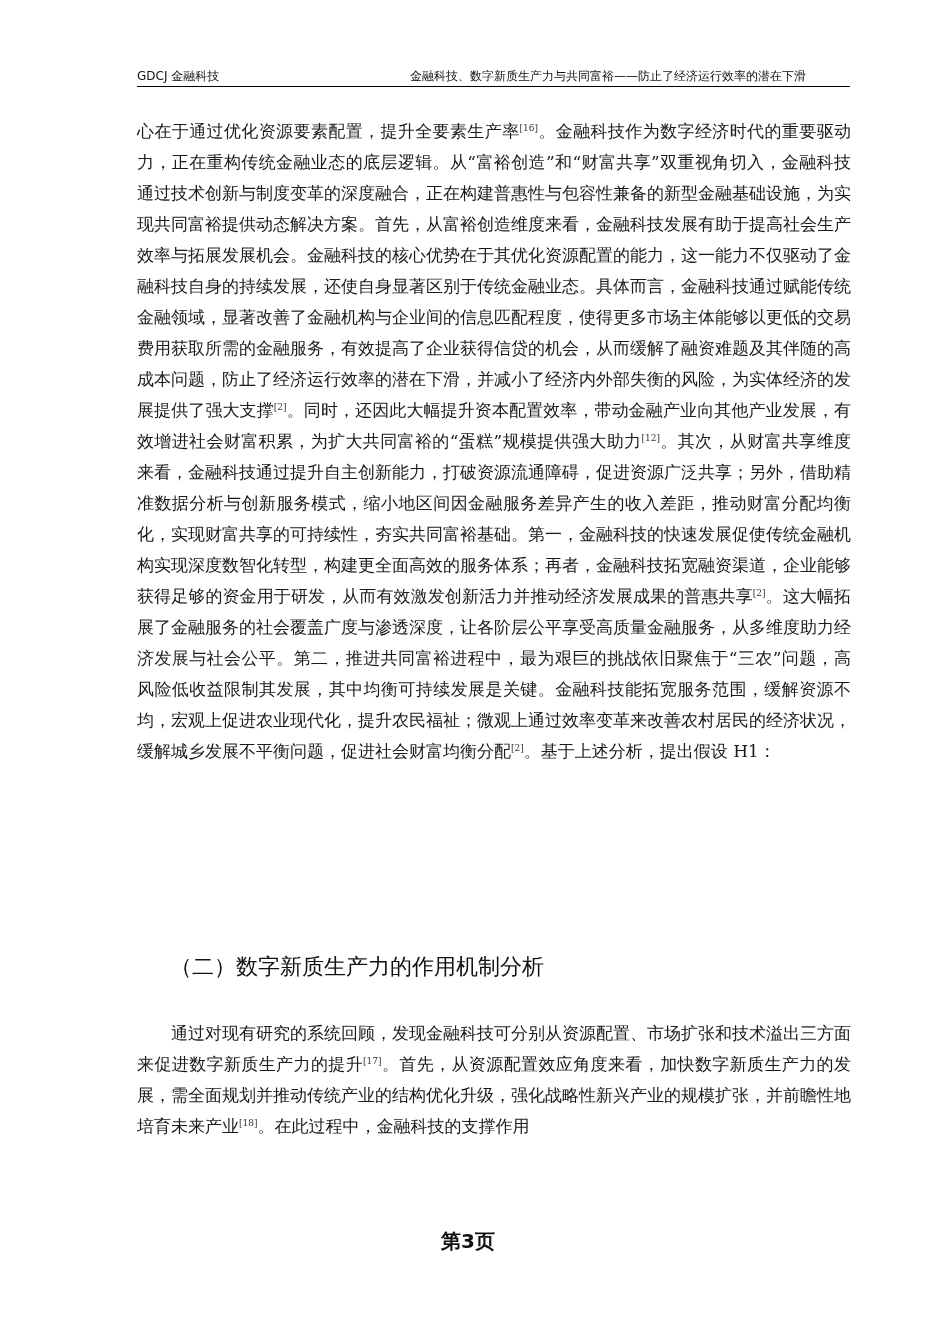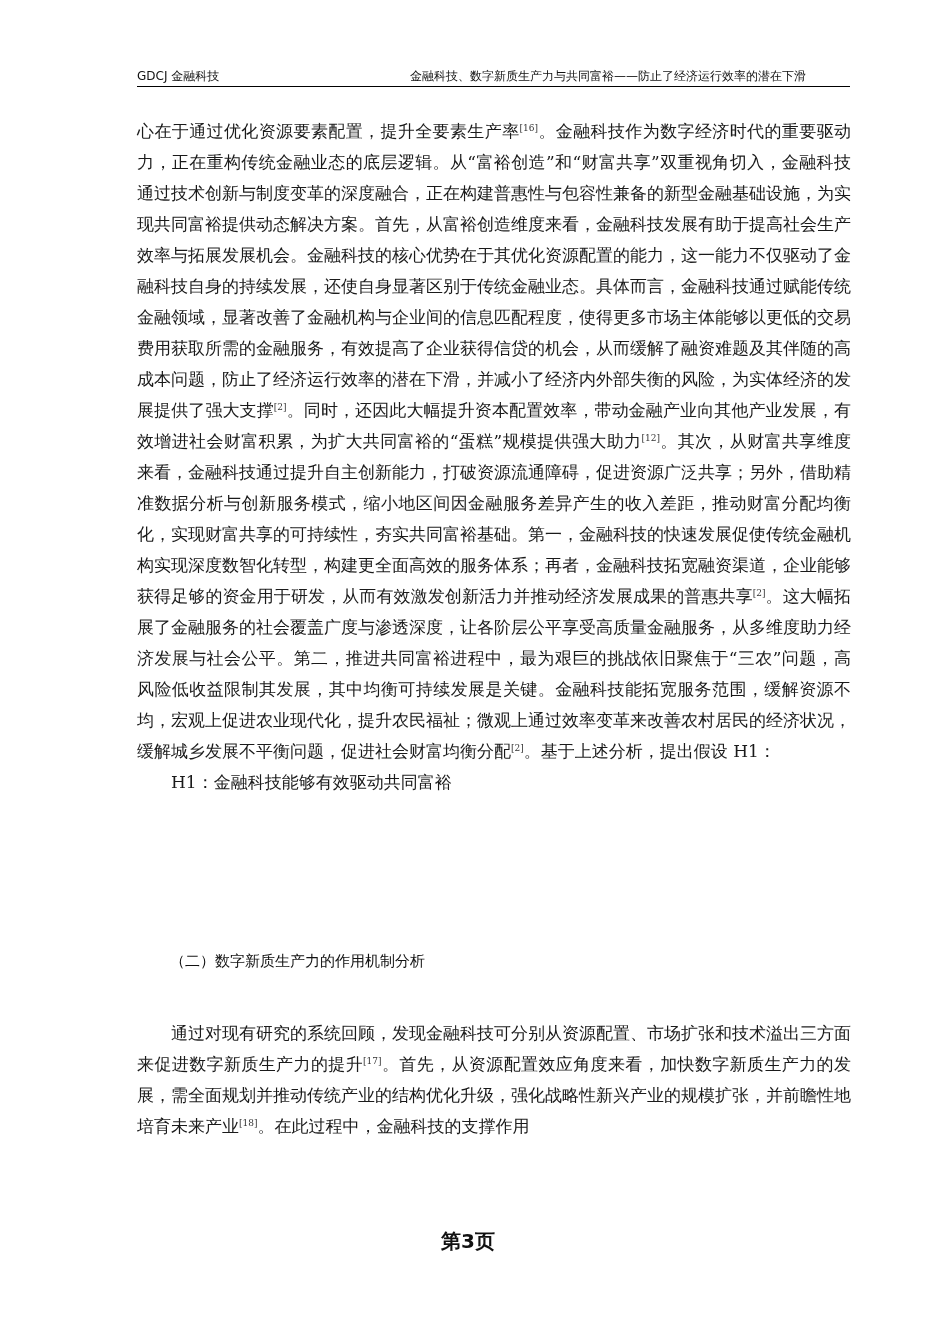--- a/index.html
+++ b/index.html
@@ -14,21 +14,21 @@
   .body-text {
     position: absolute; left: 137px; top: 116px; width: 714px;
     font-family: "DejaVu Serif", serif; font-size: 17px; line-height: 31px;
     text-align: justify; color: #1a1a1a;
   }
   .body-text p { margin: 0; }
   .indent { text-indent: 34px; }
   sup.cite { font-size: 9px; vertical-align: 6px; line-height: 0; color: #333; }
   .section-heading {
     position: absolute; left: 170px; top: 952px;
-    font-family: "DejaVu Sans", sans-serif; font-size: 15px; color: #111;
+    font-family: "DejaVu Sans", sans-serif; font-size: 22px; color: #111;
   }
   .body-text2 {
     position: absolute; left: 137px; top: 1018px; width: 714px;
     font-family: "DejaVu Serif", serif; font-size: 17px; line-height: 31px;
     text-align: justify; color: #1a1a1a;
   }
   .body-text2 p { margin: 0; }
   .footer {
     position: absolute; left: 0; width: 936px; top: 1228px; text-align: center;
     font-family: "DejaVu Sans", sans-serif; font-size: 20px; font-weight: bold; color: #111;
@@ -39,21 +39,20 @@
 
 <div class="header">
   <span class="left">GDCJ 金融科技</span>
   <span class="right">金融科技、数字新质生产力与共同富裕——防止了经济运行效率的潜在下滑</span>
 </div>
 
 <div class="body-text">
   <p>
     <span>心在于通过优化资源要素配置，提升全要素生产率</span><sup class="cite">[16]</sup><span>。金融科技作为数字经济时代的重要驱动力，正在重构传统金融业态的底层逻辑。从“富裕创造”和“财富共享”双重视角切入，金融科技通过技术创新与制度变革的深度融合，正在构建普惠性与包容性兼备的新型金融基础设施，为实现共同富裕提供动态解决方案。首先，从富裕创造维度来看，金融科技发展有助于提高社会生产效率与拓展发展机会。金融科技的核心优势在于其优化资源配置的能力，这一能力不仅驱动了金融科技自身的持续发展，还使自身显著区别于传统金融业态。具体而言，金融科技通过赋能传统金融领域，显著改善了金融机构与企业间的信息匹配程度，使得更多市场主体能够以更低的交易费用获取所需的金融服务，有效提高了企业获得信贷的机会，从而缓解了融资难题及其伴随的高成本问题，防止了经济运行效率的潜在下滑，并减小了经济内外部失衡的风险，为实体经济的发展提供了强大支撑</span><sup class="cite">[2]</sup><span>。同时，还因此大幅提升资本配置效率，带动金融产业向其他产业发展，有效增进社会财富积累，为扩大共同富裕的“蛋糕”规模提供强大助力</span><sup class="cite">[12]</sup><span>。其次，从财富共享维度来看，金融科技通过提升自主创新能力，打破资源流通障碍，促进资源广泛共享；另外，借助精准数据分析与创新服务模式，缩小地区间因金融服务差异产生的收入差距，推动财富分配均衡化，实现财富共享的可持续性，夯实共同富裕基础。第一，金融科技的快速发展促使传统金融机构实现深度数智化转型，构建更全面高效的服务体系；再者，金融科技拓宽融资渠道，企业能够获得足够的资金用于研发，从而有效激发创新活力并推动经济发展成果的普惠共享</span><sup class="cite">[2]</sup><span>。这大幅拓展了金融服务的社会覆盖广度与渗透深度，让各阶层公平享受高质量金融服务，从多维度助力经济发展与社会公平。第二，推进共同富裕进程中，最为艰巨的挑战依旧聚焦于“三农”问题，高风险低收益限制其发展，其中均衡可持续发展是关键。金融科技能拓宽服务范围，缓解资源不均，宏观上促进农业现代化，提升农民福祉；微观上通过效率变革来改善农村居民的经济状况，缓解城乡发展不平衡问题，促进社会财富均衡分配</span><sup class="cite">[2]</sup><span>。基于上述分析，提出假设 H1：</span>
   </p>
-  <p class="indent">H1：金融科技能够有效驱动共同富裕</p>
 </div>
 
 <div class="section-heading">（二）数字新质生产力的作用机制分析</div>
 
 <div class="body-text2">
   <p class="indent">
     <span>通过对现有研究的系统回顾，发现金融科技可分别从资源配置、市场扩张和技术溢出三方面来促进数字新质生产力的提升</span><sup class="cite">[17]</sup><span>。首先，从资源配置效应角度来看，加快数字新质生产力的发展，需全面规划并推动传统产业的结构优化升级，强化战略性新兴产业的规模扩张，并前瞻性地培育未来产业</span><sup class="cite">[18]</sup><span>。在此过程中，金融科技的支撑作用</span>
   </p>
 </div>
 

